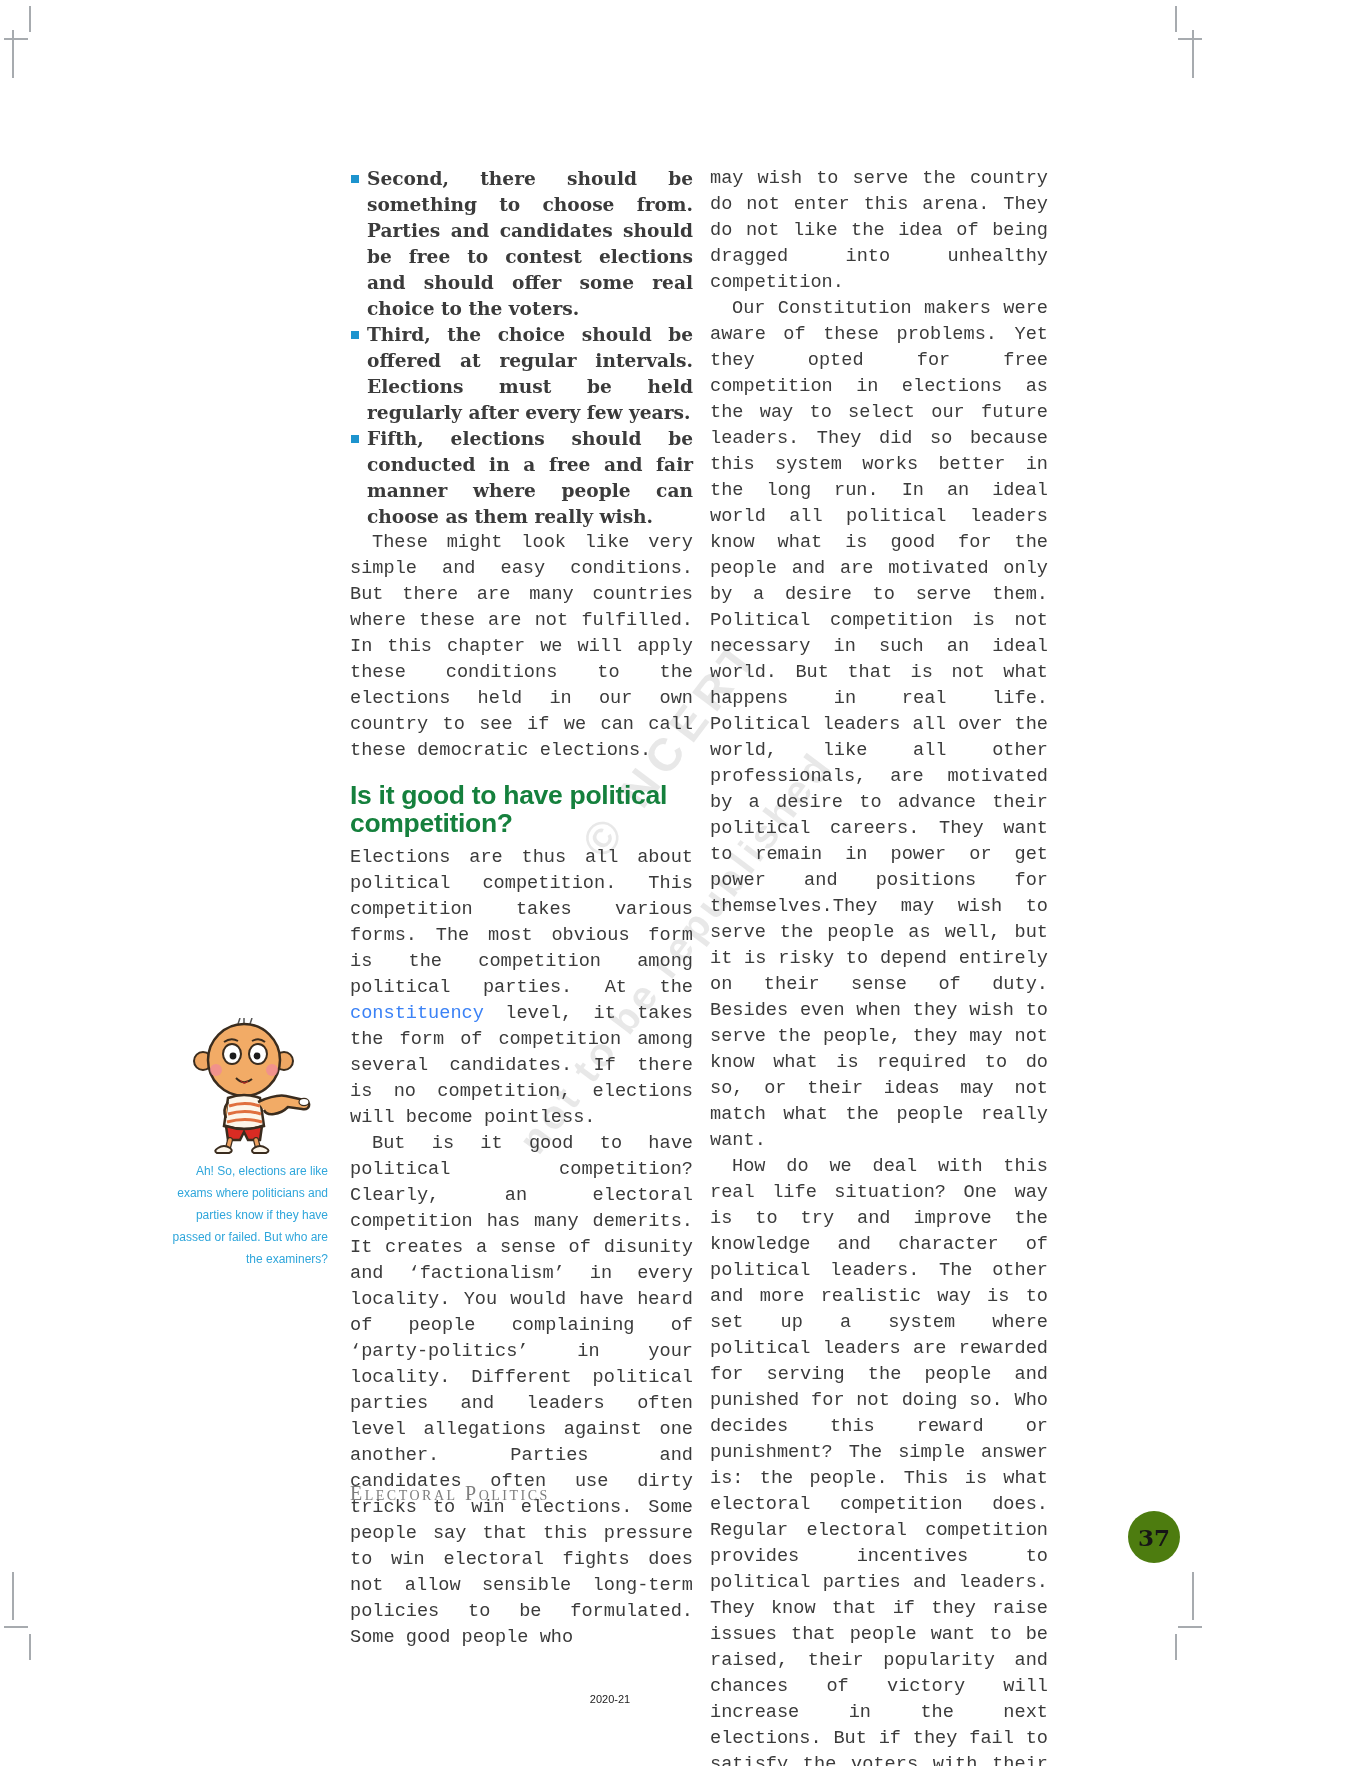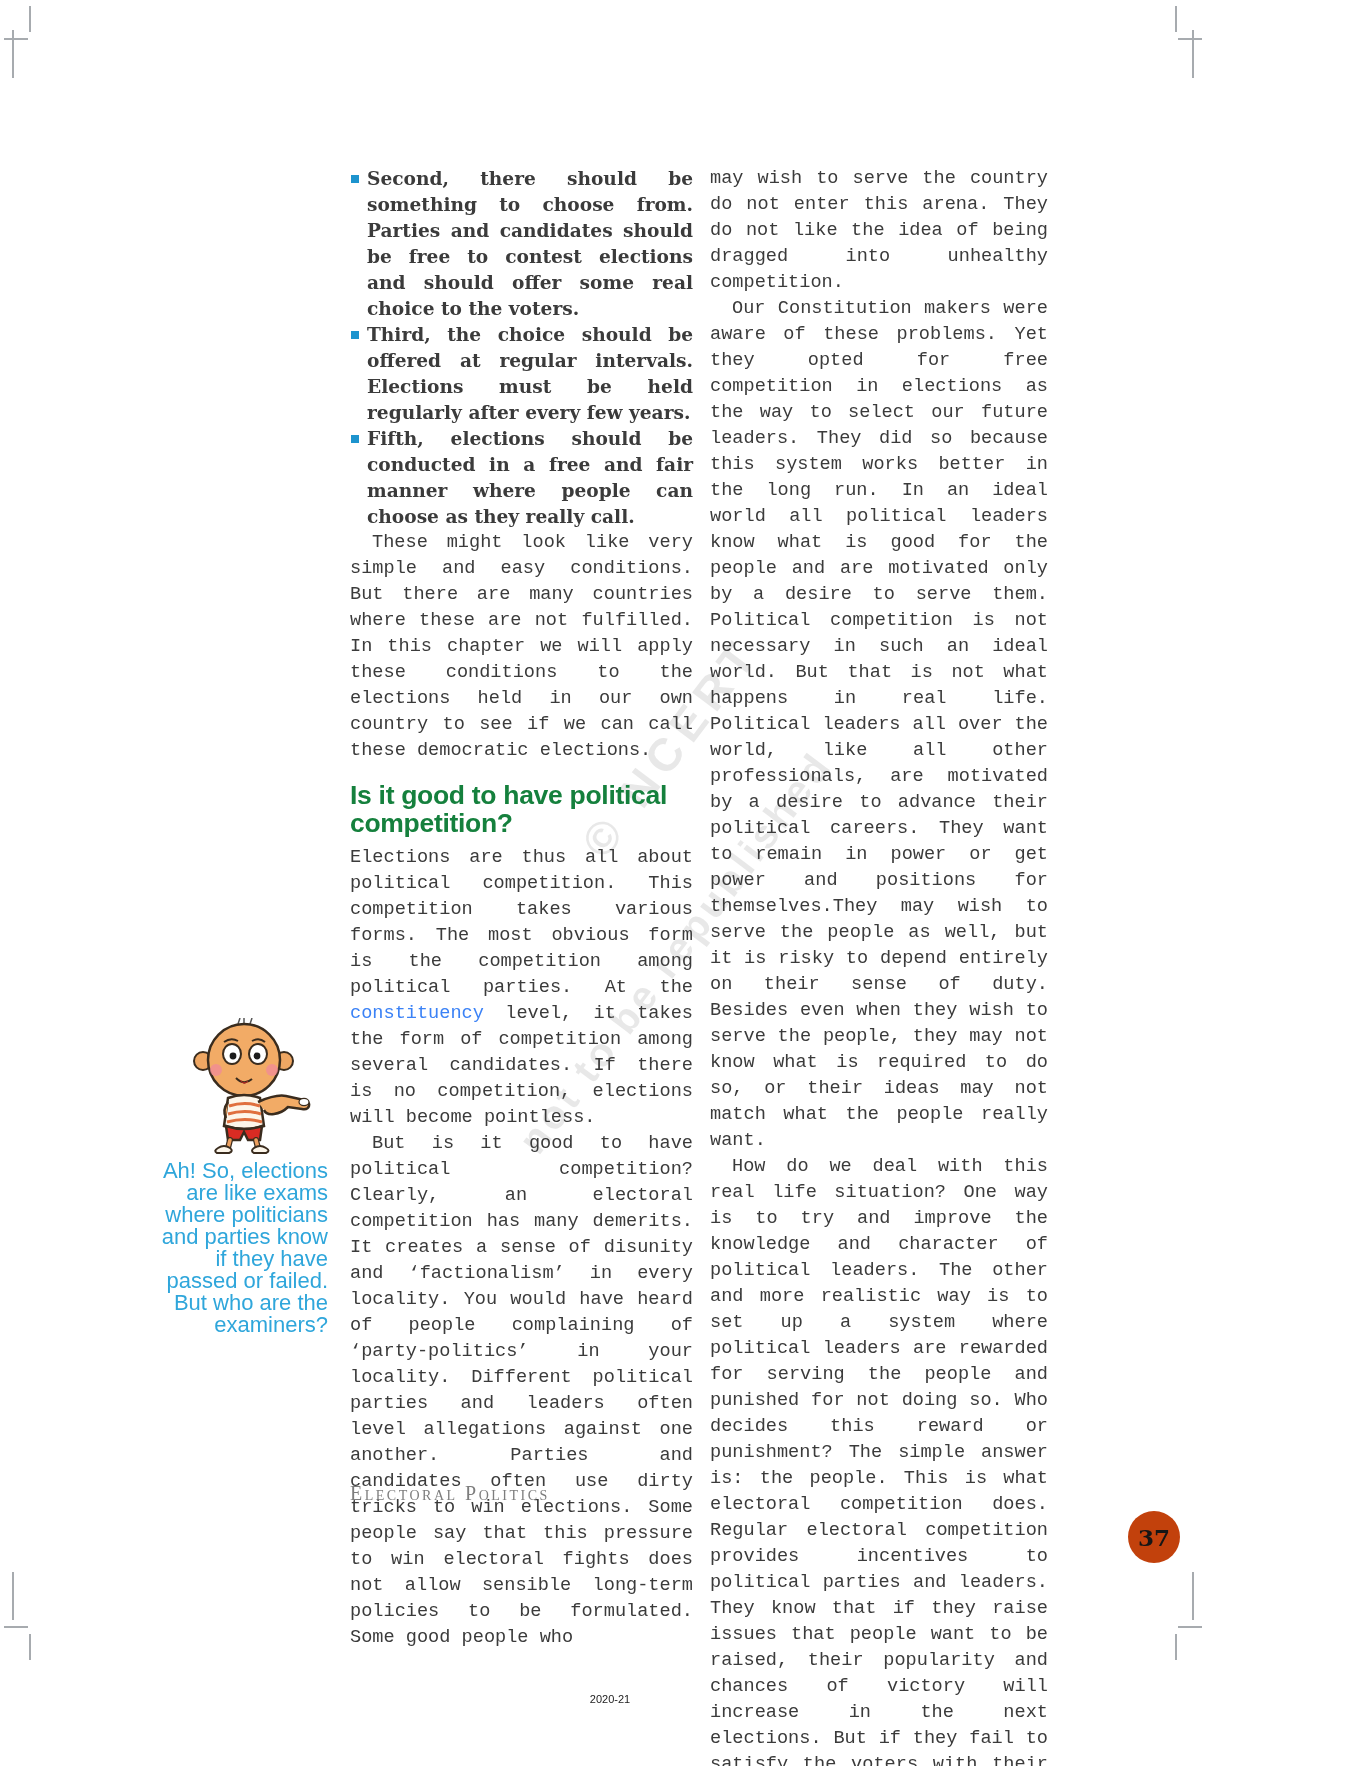--- a/index.html
+++ b/index.html
@@ -59,37 +59,37 @@
     text-align:left;
   }
   .glossary{color:#3b82f6;}
 
   
   .cartoon-block{position:absolute;left:160px;top:1018px;width:172px;z-index:2;}
   .cartoon-svg{display:block;margin-left:6px;}
   .cartoon-caption{
     margin-top:6px;
     font-family:"Liberation Sans",sans-serif;
-    font-size:22px;line-height:22px;
+    font-size:12px;line-height:22px;
     color:#2fa6db;
     text-align:right;
     width:168px;
   }
 
   
   .footer-title{
     position:absolute;left:350px;top:1482px;z-index:2;
     font-family:"Liberation Serif",serif;
     font-variant:small-caps;
     letter-spacing:2.5px;
     font-size:20px;color:#7d7d7d;
   }
   .page-badge{
     position:absolute;left:1128px;top:1511px;width:52px;height:52px;z-index:2;
-    background:#c2410c;border-radius:50%;
+    background:#4d7c0f;border-radius:50%;
     display:flex;align-items:center;justify-content:center;
     font-family:"DejaVu Serif",serif;
     font-weight:bold;font-size:23px;color:#161616;
   }
   .year-mark{
     position:absolute;left:470px;top:1693px;width:280px;z-index:2;
     text-align:center;
     font-family:"Liberation Sans",sans-serif;
     font-size:11px;color:#222;
   }
@@ -125,21 +125,21 @@
         </li>
         <li>
           <span class="bullet-square"></span>
           <span>Third, the choice should be offered at regular intervals. Elections must be held regularly after every few years.</span>
         </li>
         <li>
           <span class="bullet-square"></span>
         </li>
         <li>
           <span class="bullet-square"></span>
-          <span>Fifth, elections should be conducted in a free and fair manner where people can choose as they really call.</span>
+          <span>Fifth, elections should be conducted in a free and fair manner where people can choose as them really wish.</span>
         </li>
       </ul>
 
       <p class="para indent">These might look like very simple and easy conditions. But there are many countries where these are not fulfilled. In this chapter we will apply these conditions to the elections held in our own country to see if we can call these democratic elections.</p>
 
       <h2 class="section-heading">Is it good to have political competition?</h2>
 
       <p class="para"><span>Elections are thus all about political competition. This competition takes various forms. The most obvious form is the competition among political parties. At the </span><span class="glossary">constituency</span><span> level, it takes the form of competition among several candidates. If there is no competition, elections will become pointless.</span></p>
 
       <p class="para indent">But is it good to have political competition? Clearly, an electoral competition has many demerits. It creates a sense of disunity and ‘factionalism’ in every locality. You would have heard of people complaining of ‘party-politics’ in your locality. Different political parties and leaders often level allegations against one another. Parties and candidates often use dirty tricks to win elections. Some people say that this pressure to win electoral fights does not allow sensible long-term policies to be formulated. Some good people who</p>

